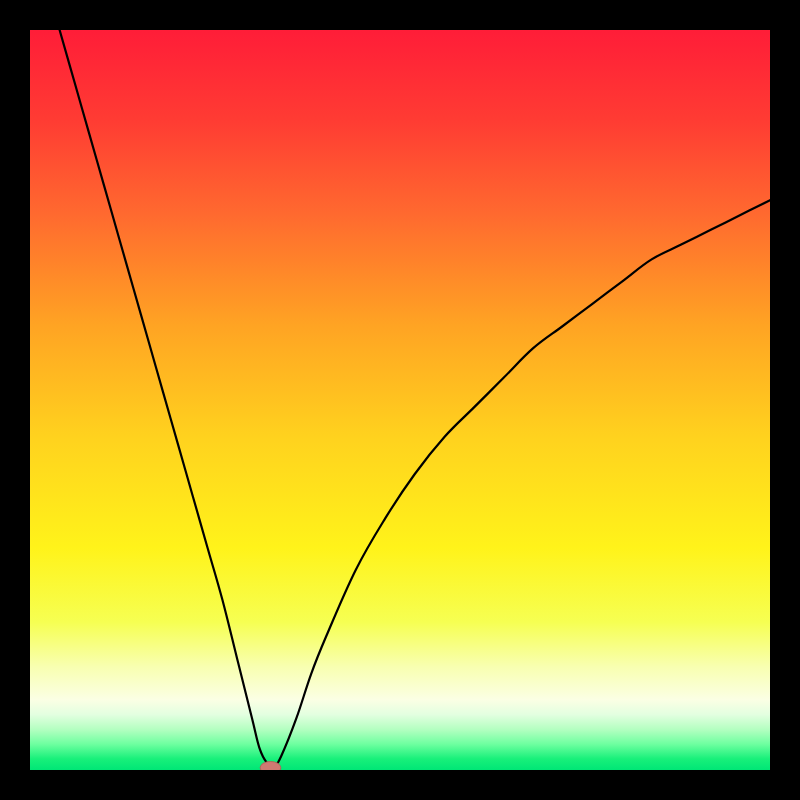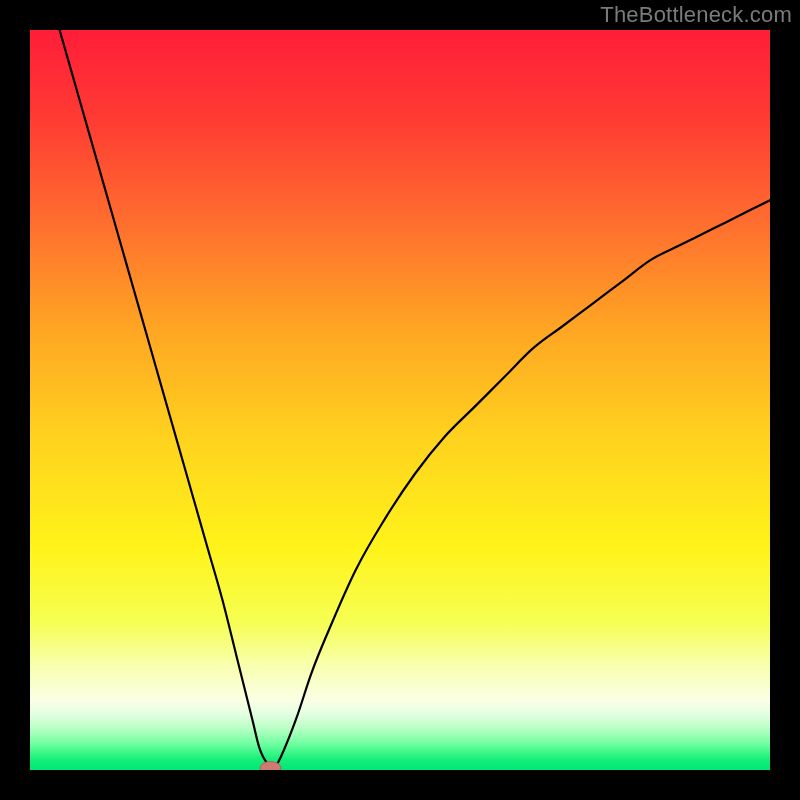--- a/index.html
+++ b/index.html
@@ -33,21 +33,20 @@
     top: 30px;
     width: 740px;
     height: 740px;
     display: block;
   }
 </style>
 </head>
 <body>
 
 <div class="frame">
-  <div class="watermark">TheBottleneck.com</div>
 
   <svg class="plot" viewBox="0 0 100 100" preserveAspectRatio="none">
     <defs>
       <linearGradient id="bg-grad" x1="0" y1="0" x2="0" y2="1">
           <stop offset="0%" stop-color="#ff1d38"></stop>
           <stop offset="12%" stop-color="#ff3b33"></stop>
           <stop offset="25%" stop-color="#ff6a2f"></stop>
           <stop offset="40%" stop-color="#ffa423"></stop>
           <stop offset="55.00000000000001%" stop-color="#ffd21e"></stop>
           <stop offset="70%" stop-color="#fff31a"></stop>

